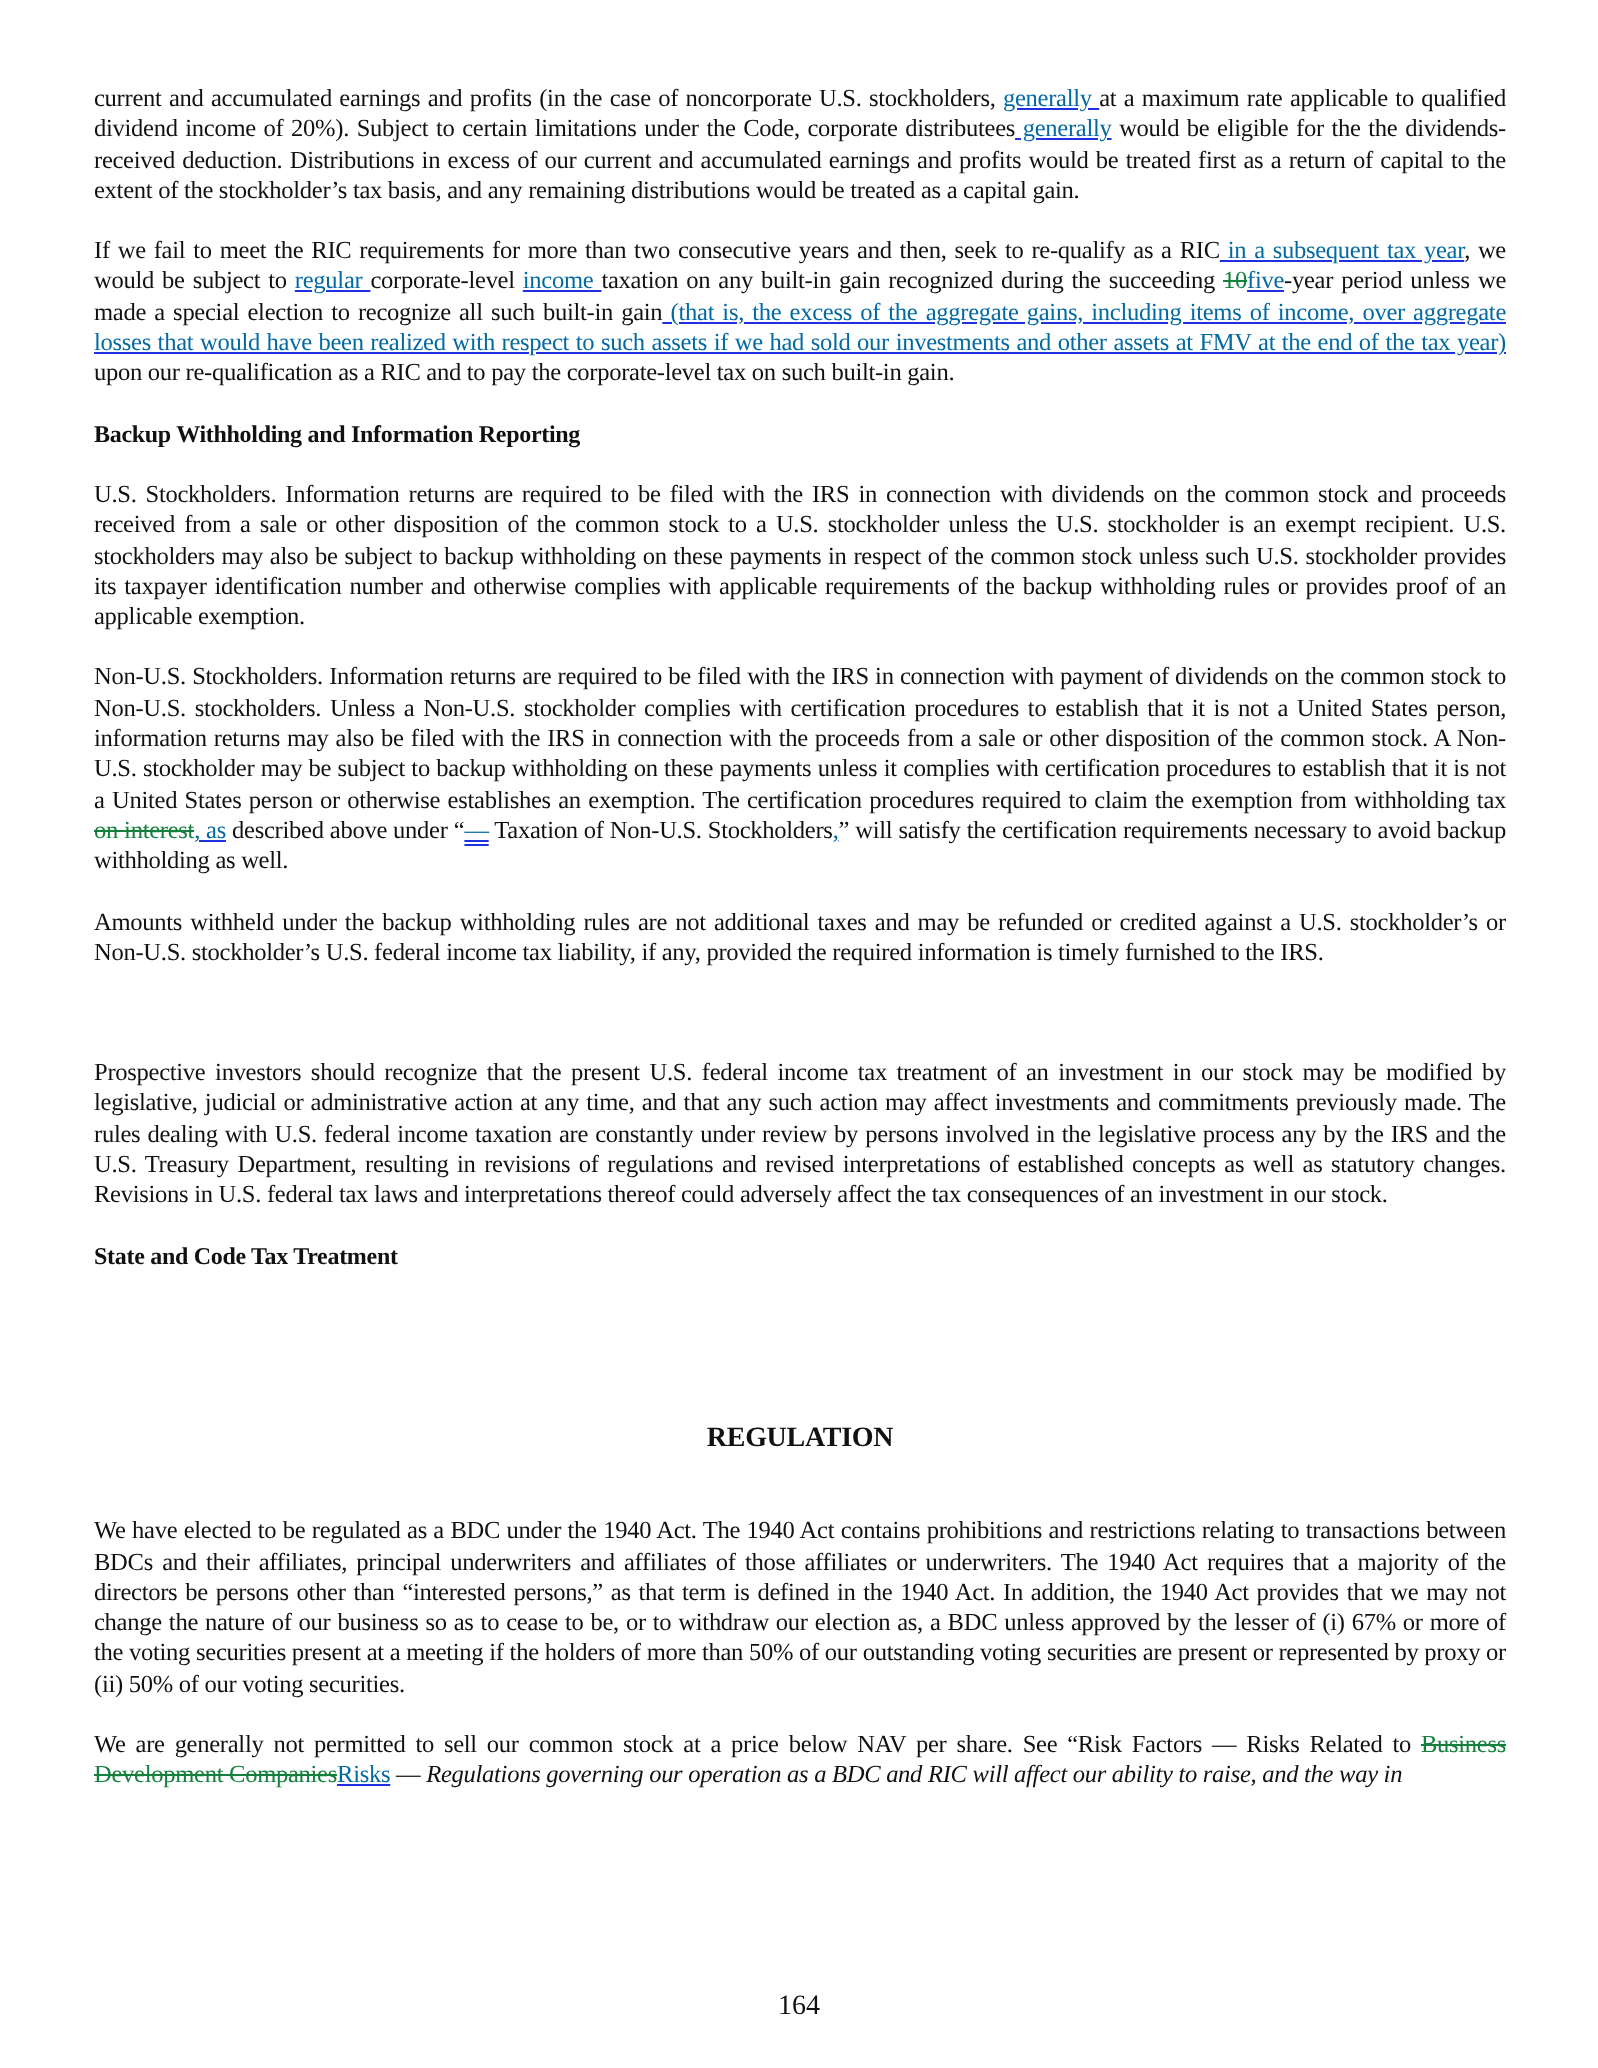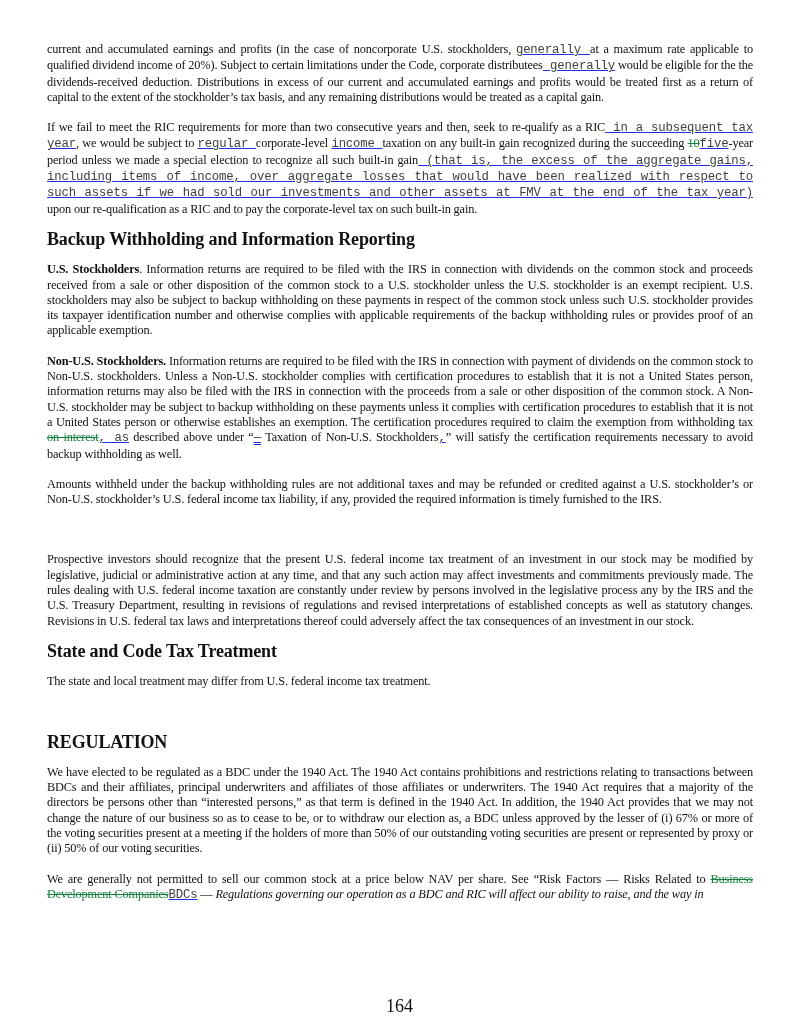--- a/index.html
+++ b/index.html
@@ -25,52 +25,52 @@
     margin: 0;
     font-size: 12.3px;
     line-height: 15.3px;
     text-align: justify;
     letter-spacing: -0.15px;
   }
   .gap { height: 15px; }
   .gap2 { height: 30px; }
   .heading {
     font-weight: bold;
-    font-size: 18px;
+    font-size: 12px;
     line-height: 15.3px;
     margin: 0;
   }
   .center-heading {
+    text-align: center;
     font-weight: bold;
-    font-size: 18px;
+    font-size: 14px;
     line-height: 15.3px;
-    margin: 0;
+    margin: 16px;
   }
   .ins {
-    color: #404040;
+    color: #0369a1;
     text-decoration: underline;
     text-decoration-color: #2030e0;
-    font-family: Liberation Mono, monospace;
   }
   .ins.dbl {
     text-decoration-style: double;
   }
   .del {
     color: #15803d;
     text-decoration: line-through;
   }
-  .bold { font-weight: bold; }
+  .bold { font-weight: normal; }
   .ital { font-style: italic; }
   .page-num {
     position: absolute;
     left: 0;
     width: 799px;
     top: 996px;
     text-align: center;
-    font-size: 18px;
+    font-size: 14px;
   }
 </style>
 </head>
 <body>
 
 <div class="page">
 
   <p><span>current and accumulated earnings and profits (in the case of noncorporate U.S. stockholders, </span><span class="ins">generally </span><span>at a maximum rate applicable to qualified dividend income of 20%). Subject to certain limitations under the Code, corporate distributees</span><span class="ins"> generally</span><span> would be eligible for the the dividends-received deduction. Distributions in excess of our current and accumulated earnings and profits would be treated first as a return of capital to the extent of the stockholder’s tax basis, and any remaining distributions would be treated as a capital gain.</span></p>
 
   <div class="gap"></div>
@@ -99,32 +99,31 @@
   <div class="gap"></div>
 
   <p>Prospective investors should recognize that the present U.S. federal income tax treatment of an investment in our stock may be modified by legislative, judicial or administrative action at any time, and that any such action may affect investments and commitments previously made. The rules dealing with U.S. federal income taxation are constantly under review by persons involved in the legislative process any by the IRS and the U.S. Treasury Department, resulting in revisions of regulations and revised interpretations of established concepts as well as statutory changes. Revisions in U.S. federal tax laws and interpretations thereof could adversely affect the tax consequences of an investment in our stock.</p>
 
   <div class="gap"></div>
 
   <p class="heading">State and Code Tax Treatment</p>
 
   <div class="gap"></div>
 
-  <p>The state and local treatment may differ from U.S. federal income tax treatment.</p>
 
   <div class="gap"></div>
 
 
   <div class="gap2"></div>
 
   <p class="center-heading">REGULATION</p>
 
   <div class="gap"></div>
 
   <p>We have elected to be regulated as a BDC under the 1940 Act. The 1940 Act contains prohibitions and restrictions relating to transactions between BDCs and their affiliates, principal underwriters and affiliates of those affiliates or underwriters. The 1940 Act requires that a majority of the directors be persons other than “interested persons,” as that term is defined in the 1940 Act. In addition, the 1940 Act provides that we may not change the nature of our business so as to cease to be, or to withdraw our election as, a BDC unless approved by the lesser of (i) 67% or more of the voting securities present at a meeting if the holders of more than 50% of our outstanding voting securities are present or represented by proxy or (ii) 50% of our voting securities.</p>
 
   <div class="gap"></div>
 
-  <p><span>We are generally not permitted to sell our common stock at a price below NAV per share. See “Risk Factors — Risks Related to </span><span class="del">Business Development Companies</span><span class="ins">BDCs</span><span> — </span><span class="ital">Regulations governing our operation as a BDC and RIC will affect our ability to raise, and the way in</span></p>
+  <p><span>We are generally not permitted to sell our common stock at a price below NAV per share. See “Risk Factors — Risks Related to </span><span class="del">Business Development Companies</span><span class="ins">Risks</span><span> — </span><span class="ital">Regulations governing our operation as a BDC and RIC will affect our ability to raise, and the way in</span></p>
 
 </div>
 
 <div class="page-num">164</div>
 
 </body></html>

